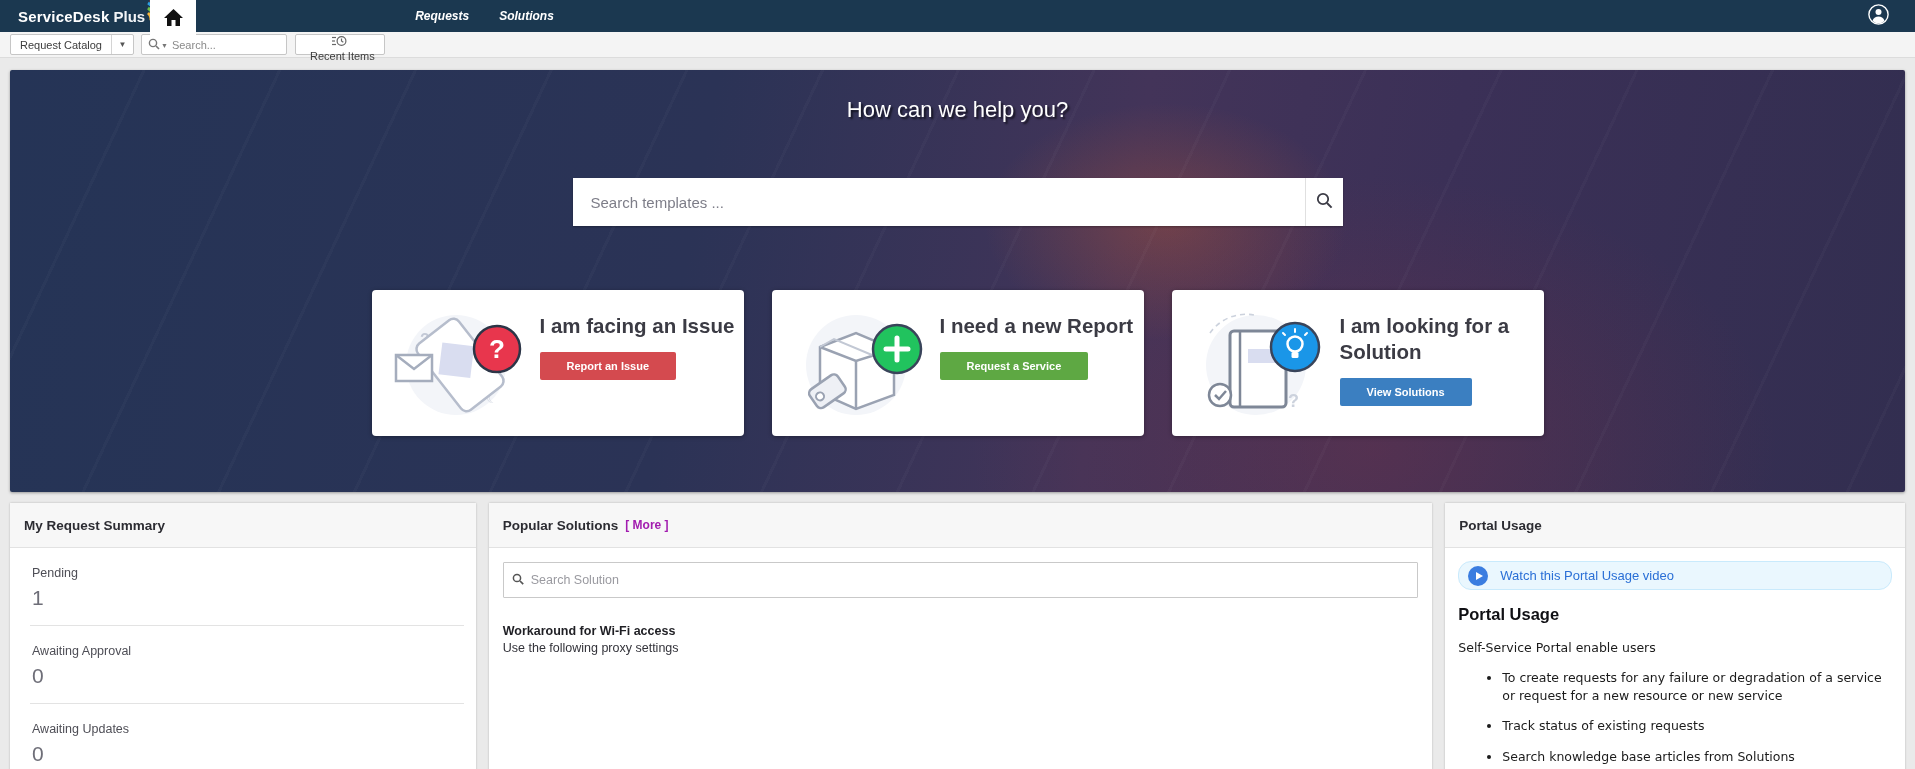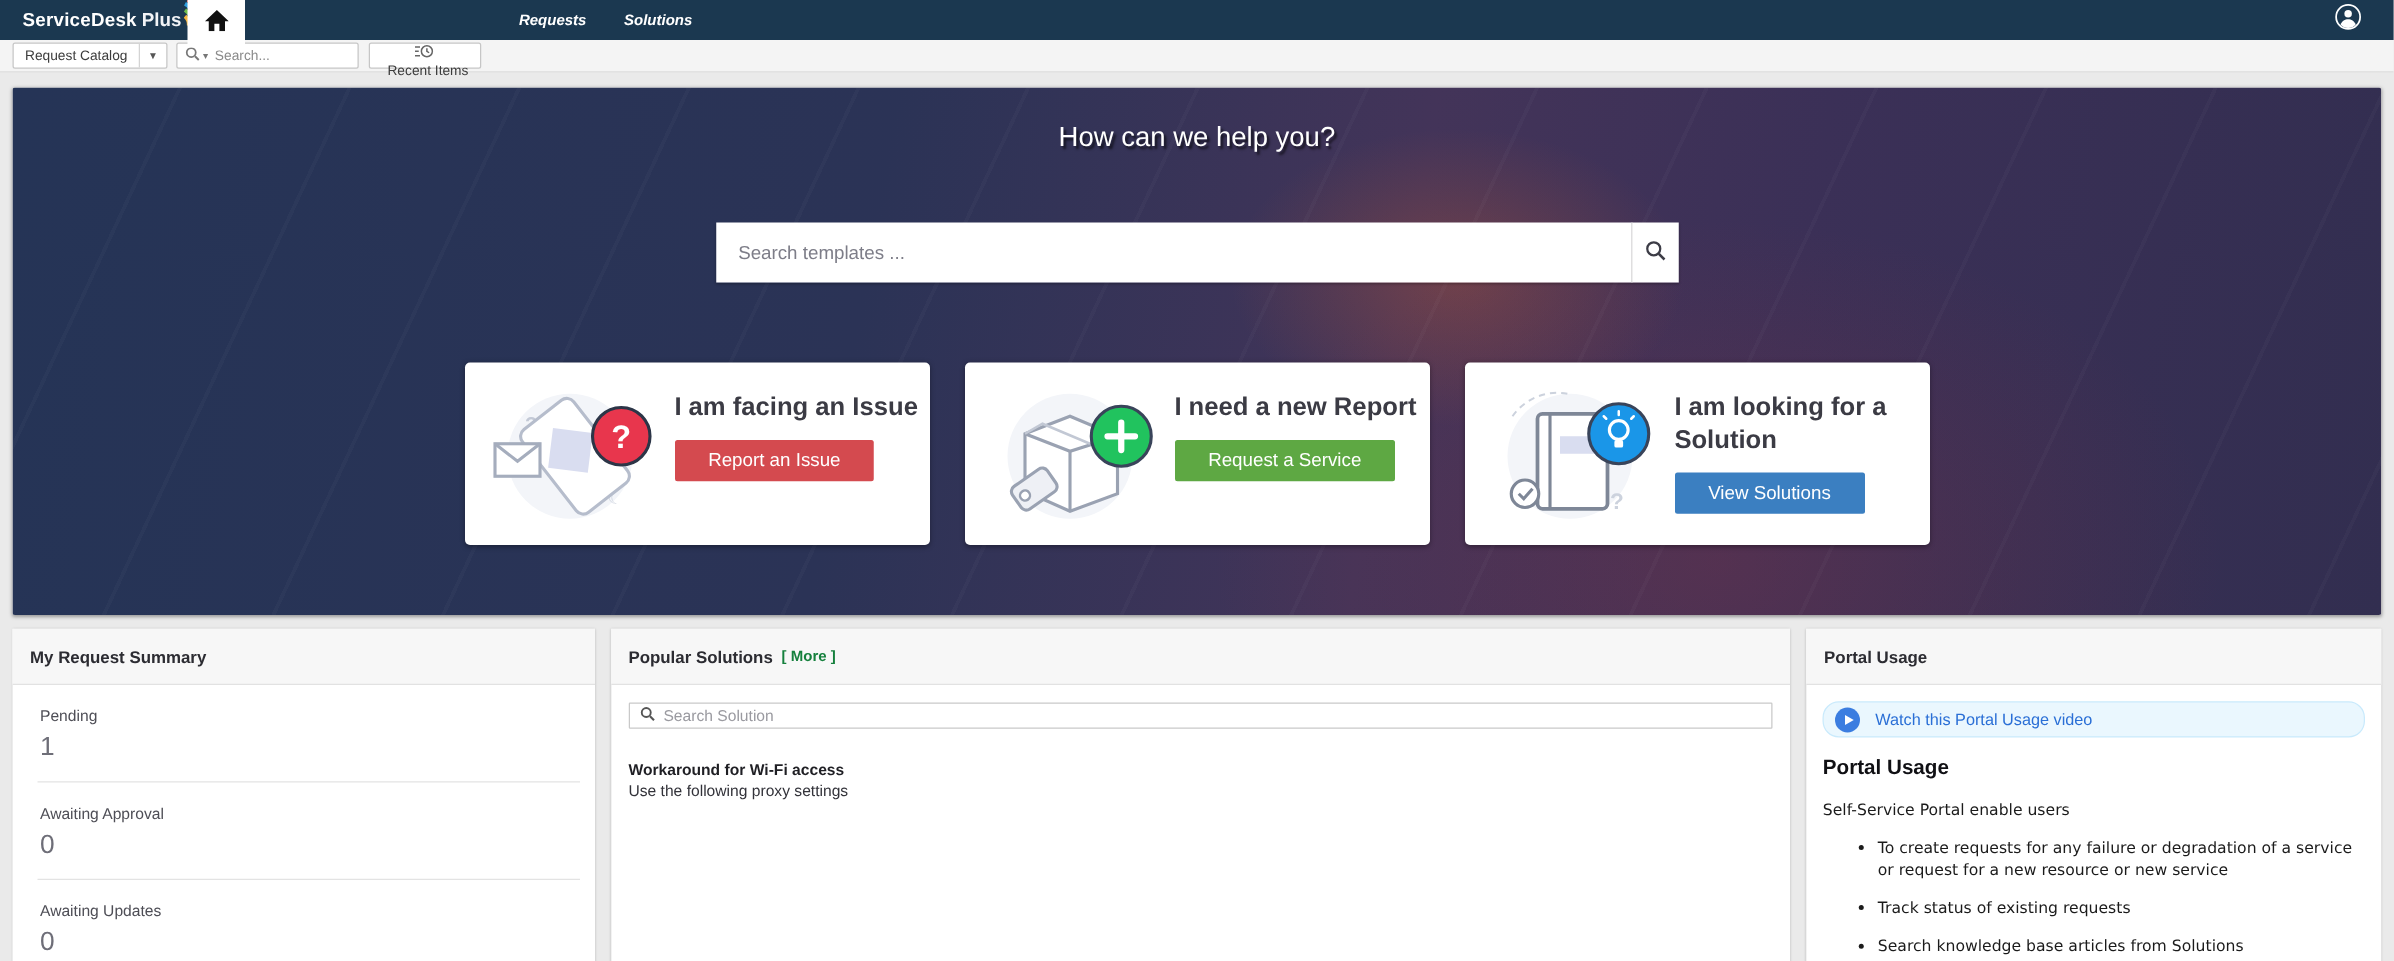--- a/index.html
+++ b/index.html
@@ -53,41 +53,41 @@
   .hero-search-btn { width:38px; background:#fff; border:0; border-left:1px solid #e0e0e0;
                      display:flex; align-items:center; justify-content:center; cursor:pointer; }
 
   .cards { display:flex; justify-content:center; gap:28px; margin-top:64px; }
   .card { width:372px; height:146px; background:#fff; border-radius:4px;
           box-shadow:0 1px 4px rgba(0,0,0,.35); display:flex; padding:14px 10px 14px 14px; }
   .card-illus { width:148px; flex:0 0 148px; display:flex; align-items:center; justify-content:center; }
   .card-body { margin-left:6px; padding-top:9px; }
   .card-title { font-size:20.5px; line-height:26px; font-weight:700; color:#3b3b44; width:200px; }
   .card-btn { display:inline-block; margin-top:13px; padding:8px 27px; border:0; border-radius:2px;
-              color:#fff; font-size:15px; font-weight:400; cursor:pointer;
+              color:#fff; font-size:11px; font-weight:700; cursor:pointer;
               font-family:"Liberation Sans",sans-serif; }
 
   
   .panels { display:flex; gap:13px; margin:11px 10px 0 10px; align-items:flex-start; }
   .panel { background:#fff; box-shadow:0 0 2px rgba(0,0,0,.22); height:400px; }
   .panel-header { height:45px; background:#f7f7f7; border-bottom:1px solid #e2e2e2;
                   display:flex; align-items:center; padding-left:14px;
                   font-size:13.5px; font-weight:700; color:#2c2c32; }
   .panel-summary { width:466px; }
   .panel-solutions { width:944px; }
   .panel-portal { width:460px; }
 
   .sum-row { padding:18px 0 15px 22px; }
   .sum-label { font-size:12.5px; color:#4e4e56; }
   .sum-value { font-size:21px; color:#6e6e78; margin-top:6px; }
   .sum-div { border:0; border-bottom:1px solid #e3e3e3; margin:0 12px 0 20px; }
 
-  .more-link { font-size:12px; font-weight:700; color:#15803d; margin-left:7px; cursor:pointer; }
+  .more-link { font-size:12px; font-weight:700; color:#a21caf; margin-left:7px; cursor:pointer; }
   .sol-body { padding:14px; }
-  .sol-search { height:21px; border:1px solid #c9c9c9; border-radius:1px; display:flex; align-items:center;
+  .sol-search { height:36px; border:1px solid #c9c9c9; border-radius:1px; display:flex; align-items:center;
                 padding:0 8px; background:#fff; }
   .sol-search input { border:0; outline:none; flex:1; margin-left:7px; font-size:12.5px; color:#444;
                       font-family:"Liberation Sans",sans-serif; }
   .sol-search input::placeholder { color:#9a9aa0; }
   .sol-item { margin-top:26px; cursor:pointer; }
   .sol-item-title { font-size:12.5px; font-weight:600; color:#1f1f24; }
   .sol-item-sub { font-size:12.5px; color:#33333a; margin-top:3px; }
 
   .portal-body { padding:13px; }
   .video-banner { height:29px; background:#eaf7fe; border:1px solid #c9eafc; border-radius:13px;

